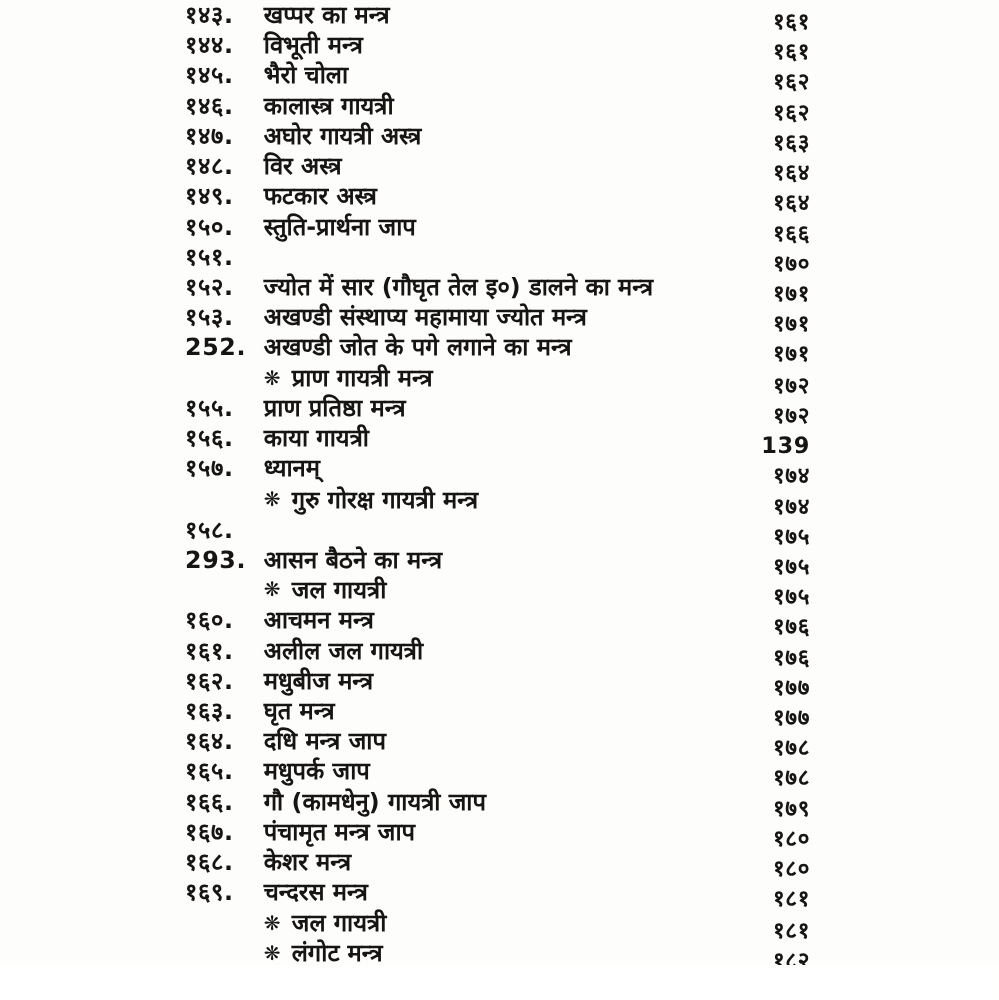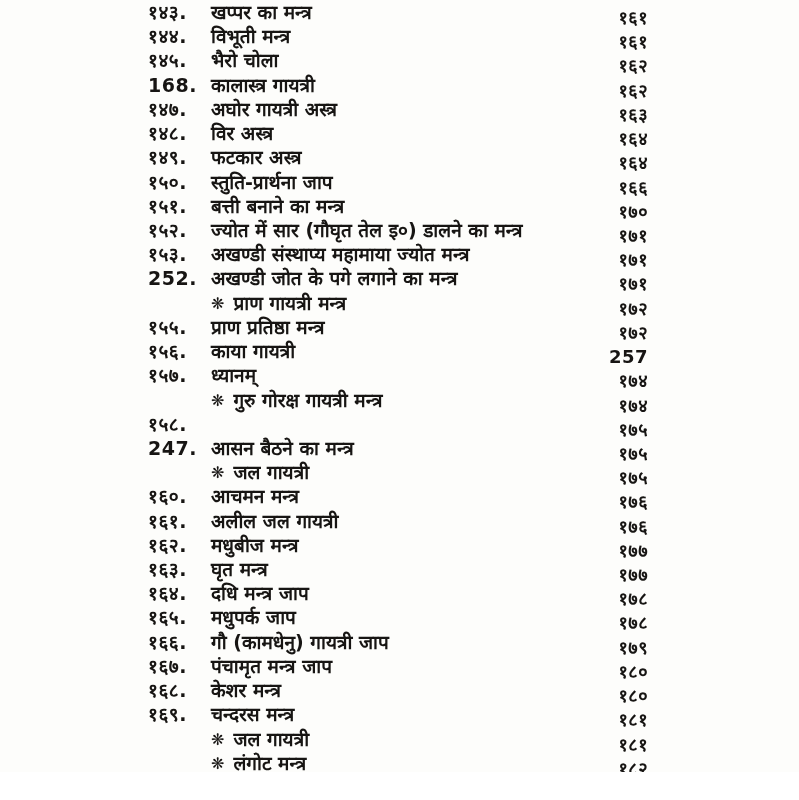--- a/index.html
+++ b/index.html
@@ -68,21 +68,21 @@
     <span class="serial">१४४.</span>
     <span class="entry-title"><span class="title-text">विभूती मन्त्र</span></span>
     <span class="page-num">१६१</span>
   </div>
       <div class="toc-row">
     <span class="serial">१४५.</span>
     <span class="entry-title"><span class="title-text">भैरो चोला</span></span>
     <span class="page-num">१६२</span>
   </div>
       <div class="toc-row">
-    <span class="serial">168.</span>
+    <span class="serial">१४६.</span>
     <span class="entry-title"><span class="title-text">कालास्त्र गायत्री</span></span>
     <span class="page-num">१६२</span>
   </div>
       <div class="toc-row">
     <span class="serial">१४७.</span>
     <span class="entry-title"><span class="title-text">अघोर गायत्री अस्त्र</span></span>
     <span class="page-num">१६३</span>
   </div>
       <div class="toc-row">
     <span class="serial">१४८.</span>
@@ -94,21 +94,20 @@
     <span class="entry-title"><span class="title-text">फटकार अस्त्र</span></span>
     <span class="page-num">१६४</span>
   </div>
       <div class="toc-row">
     <span class="serial">१५०.</span>
     <span class="entry-title"><span class="title-text">स्तुति-प्रार्थना जाप</span></span>
     <span class="page-num">१६६</span>
   </div>
       <div class="toc-row">
     <span class="serial">१५१.</span>
-    <span class="entry-title"><span class="title-text">बत्ती बनाने का मन्त्र</span></span>
     <span class="page-num">१७०</span>
   </div>
       <div class="toc-row">
     <span class="serial">१५२.</span>
     <span class="entry-title"><span class="title-text">ज्योत में सार (गौघृत तेल इ०) डालने का मन्त्र</span></span>
     <span class="page-num">१७१</span>
   </div>
       <div class="toc-row">
     <span class="serial">१५३.</span>
     <span class="entry-title"><span class="title-text">अखण्डी संस्थाप्य महामाया ज्योत मन्त्र</span></span>
@@ -125,38 +124,38 @@
     <span class="page-num">१७२</span>
   </div>
       <div class="toc-row">
     <span class="serial">१५५.</span>
     <span class="entry-title"><span class="title-text">प्राण प्रतिष्ठा मन्त्र</span></span>
     <span class="page-num">१७२</span>
   </div>
       <div class="toc-row">
     <span class="serial">१५६.</span>
     <span class="entry-title"><span class="title-text">काया गायत्री</span></span>
-    <span class="page-num">257</span>
+    <span class="page-num">139</span>
   </div>
       <div class="toc-row">
     <span class="serial">१५७.</span>
     <span class="entry-title"><span class="title-text">ध्यानम्</span></span>
     <span class="page-num">१७४</span>
   </div>
       <div class="toc-row sub">
     <span class="serial"></span>
     <span class="entry-title"><span class="bullet">❋</span><span class="title-text">गुरु गोरक्ष गायत्री मन्त्र</span></span>
     <span class="page-num">१७४</span>
   </div>
       <div class="toc-row">
     <span class="serial">१५८.</span>
     <span class="page-num">१७५</span>
   </div>
       <div class="toc-row">
-    <span class="serial">247.</span>
+    <span class="serial">293.</span>
     <span class="entry-title"><span class="title-text">आसन बैठने का मन्त्र</span></span>
     <span class="page-num">१७५</span>
   </div>
       <div class="toc-row sub">
     <span class="serial"></span>
     <span class="entry-title"><span class="bullet">❋</span><span class="title-text">जल गायत्री</span></span>
     <span class="page-num">१७५</span>
   </div>
       <div class="toc-row">
     <span class="serial">१६०.</span>

